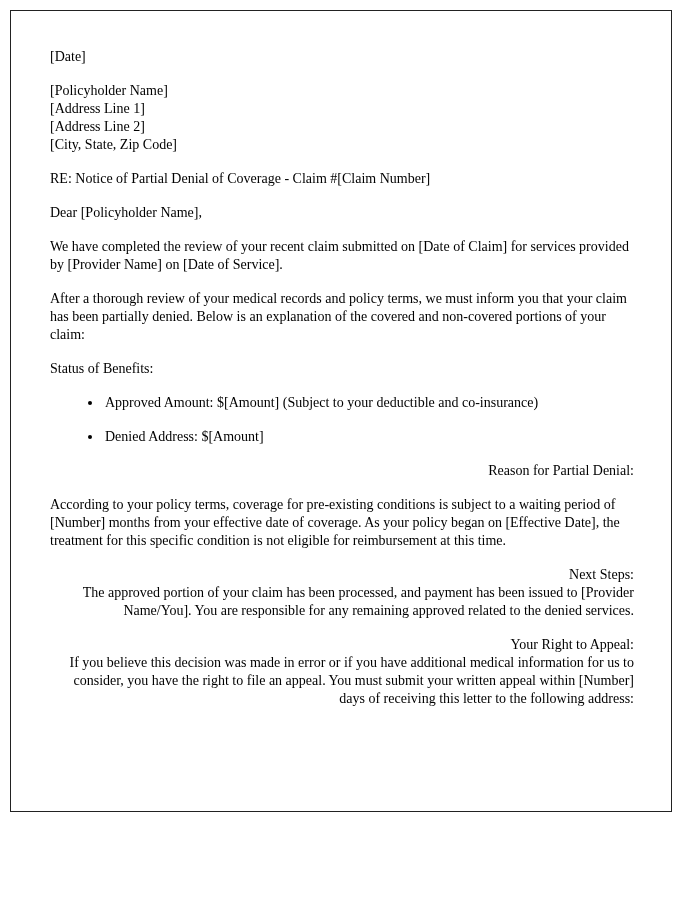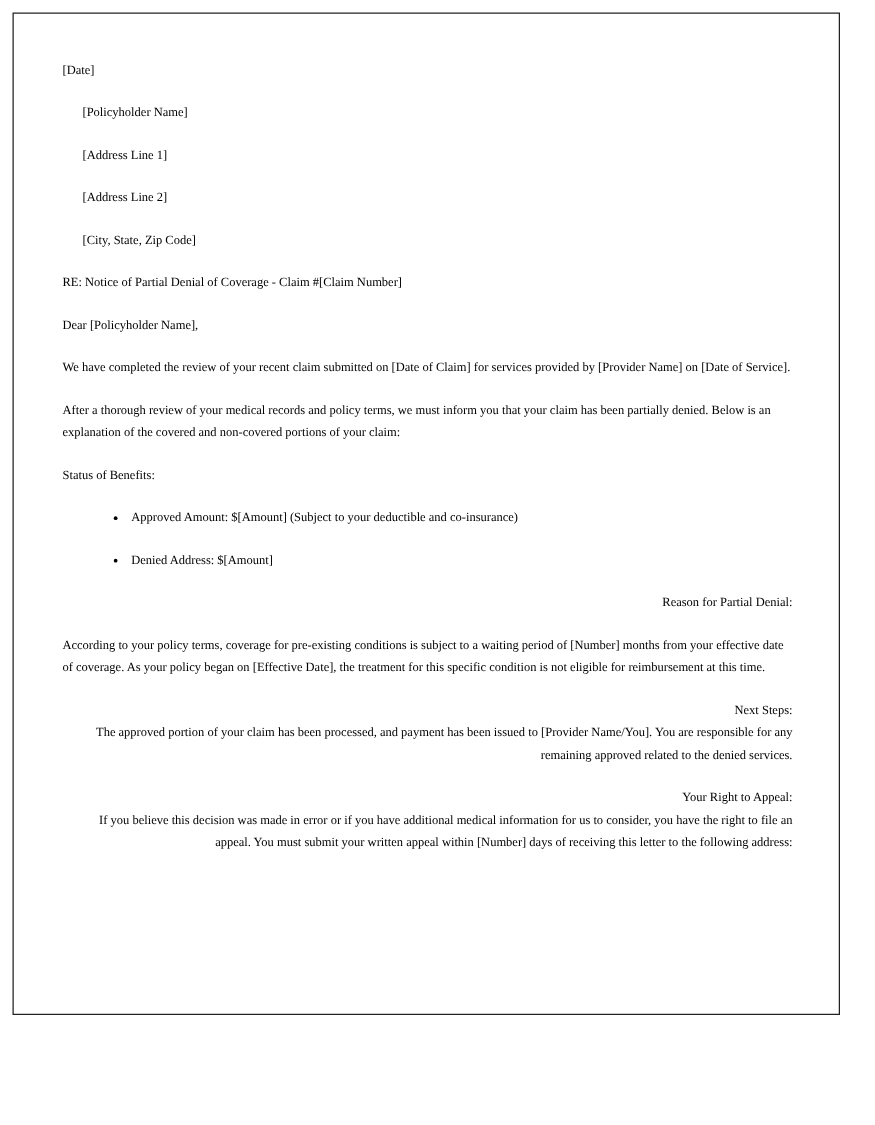--- a/index.html
+++ b/index.html
@@ -20,31 +20,31 @@
     top: 10px;
     width: 662px;
     height: 802px;
     box-sizing: border-box;
     border: 1px solid #222222;
     background: #ffffff;
     padding: 37px 37px 0 39px;
     overflow: hidden;
   }
   .page, .page * {
-    font-size: 10px;
+    font-size: 14px;
     line-height: 18px;
   }
   .block {
     margin: 0 0 16px 0;
   }
   p.para {
     margin: 16px 0;
   }
   .addr-line {
-    margin: 16px;
+    margin: 0;
   }
   .bold {
     font-weight: normal;
   }
   ul.benefits {
     margin: 16px 0;
     padding-left: 37px;
     list-style-type: disc;
   }
   ul.benefits li {

